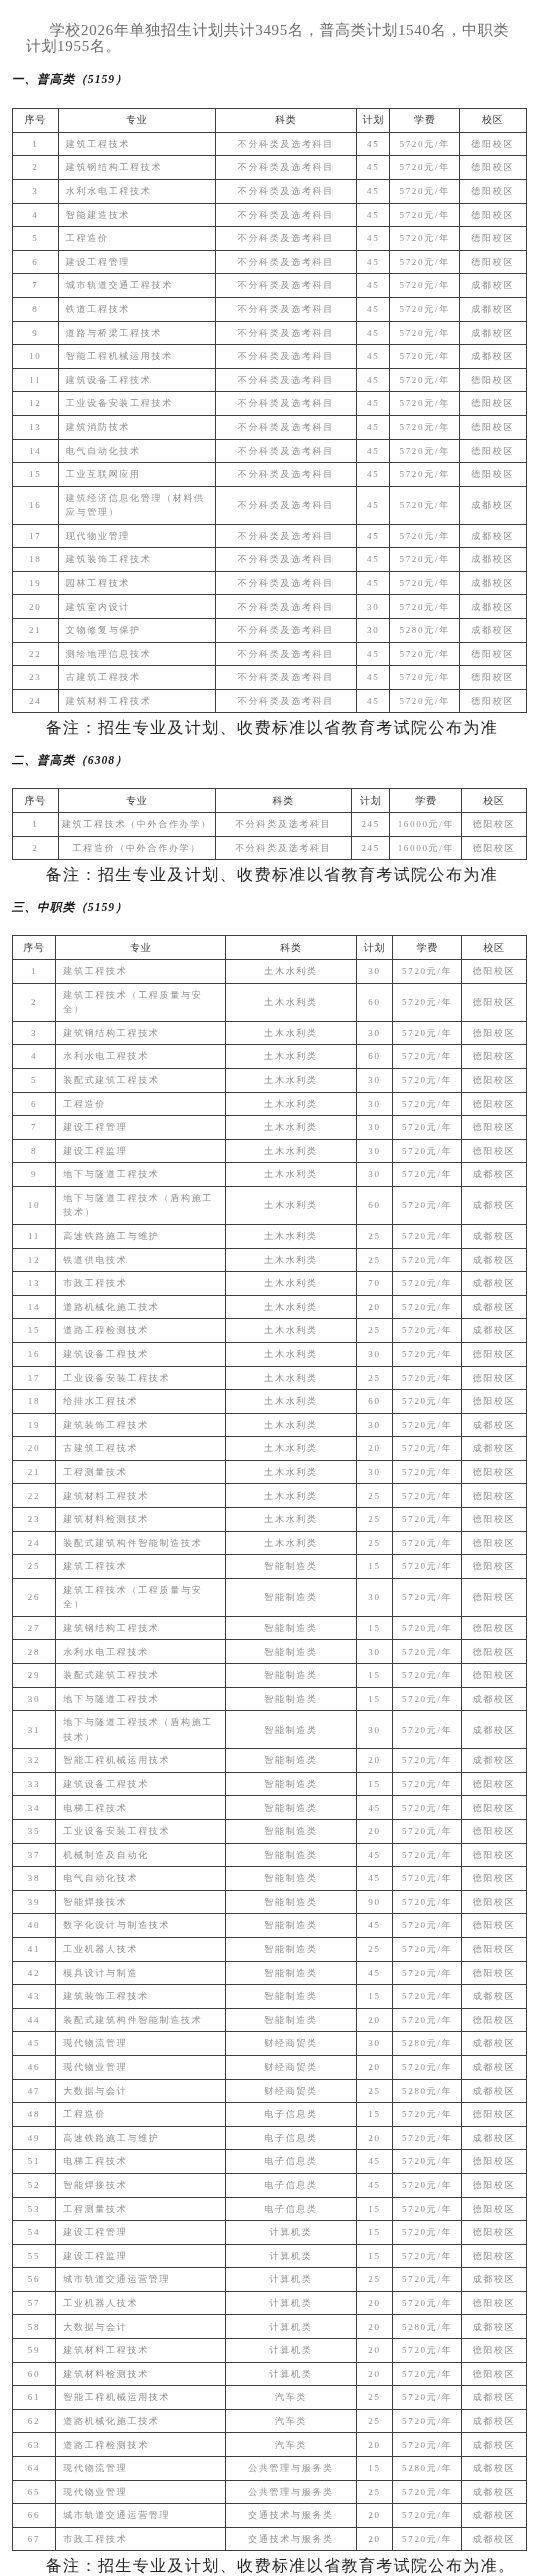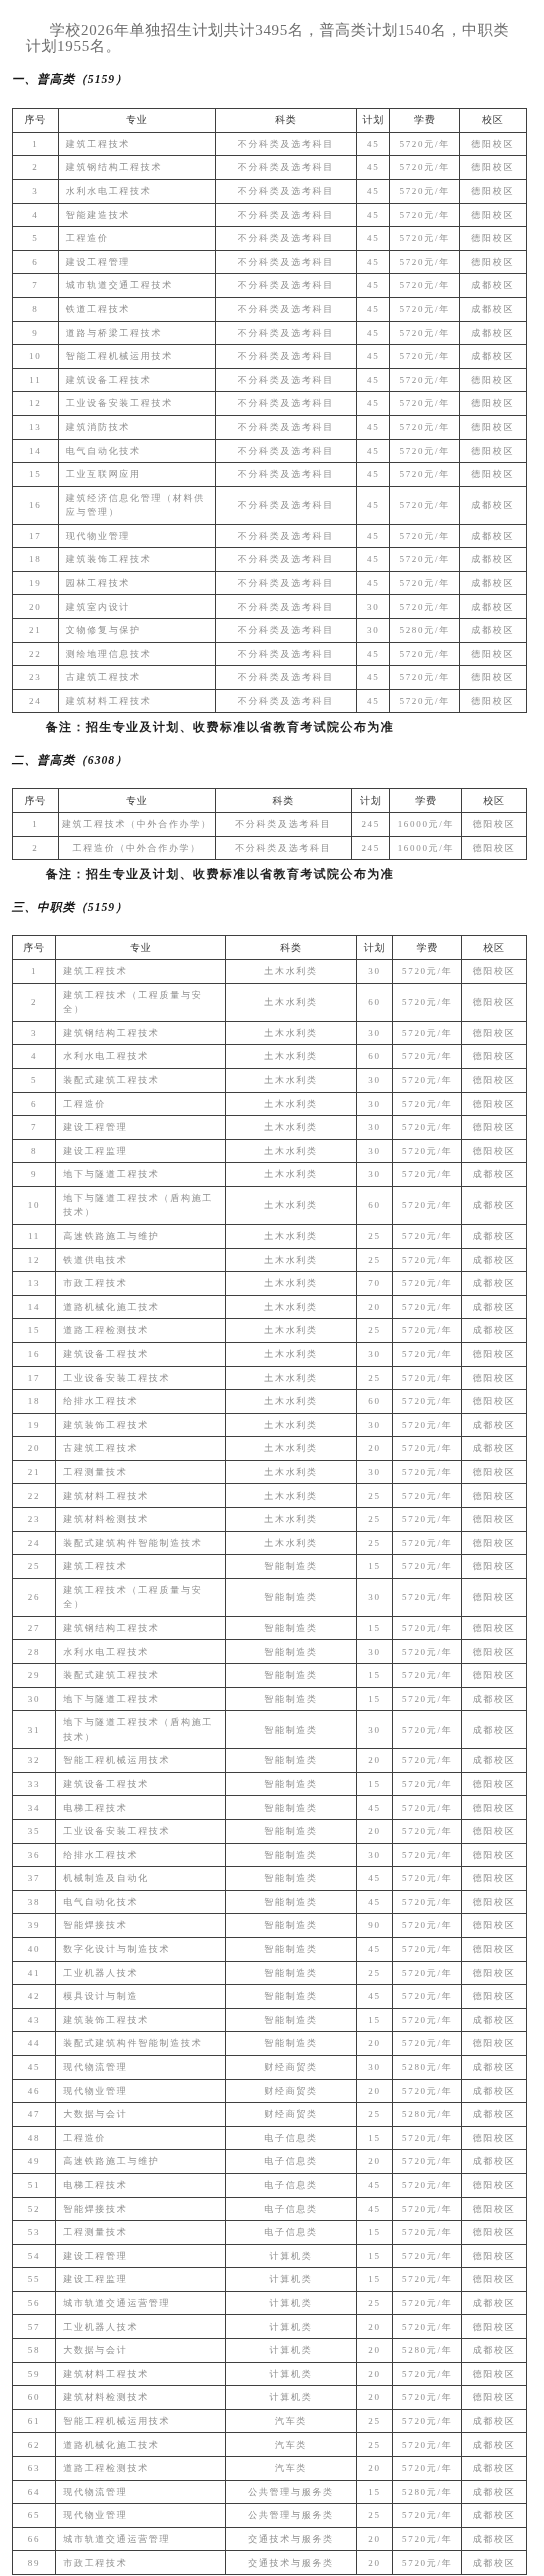--- a/index.html
+++ b/index.html
@@ -38,21 +38,21 @@
   }
   table.t2 td:nth-child(2) { text-align:center; }
   
   .t1 col.c1{width:9%}   .t1 col.c2{width:30.5%} .t1 col.c3{width:27.5%}
   .t1 col.c4{width:6.5%} .t1 col.c5{width:13.5%} .t1 col.c6{width:13%}
   .t2 col.c1{width:9%}   .t2 col.c2{width:30.5%} .t2 col.c3{width:26.5%}
   .t2 col.c4{width:7.5%} .t2 col.c5{width:14%}   .t2 col.c6{width:12.5%}
   .t3 col.c1{width:8.5%} .t3 col.c2{width:33%}   .t3 col.c3{width:25.5%}
   .t3 col.c4{width:7%}   .t3 col.c5{width:13.5%} .t3 col.c6{width:12.5%}
   .note {
-    font-size:12px; font-weight:bold; color:#1f1f1f;
+    font-size:16px; font-weight:normal; color:#1f1f1f;
     letter-spacing:1.4px; line-height:15px;
     margin:6.2px 0 0 34px;
   }
 </style>
 </head>
 <body>
 
 <div class="page">
 
   <p class="intro">学校2026年单独招生计划共计3495名，普高类计划1540名，中职类计划1955名。</p>
@@ -615,28 +615,20 @@
           </tr>
           <tr>
             <td>35</td>
             <td>工业设备安装工程技术</td>
             <td>智能制造类</td>
             <td>20</td>
             <td>5720元/年</td>
             <td>德阳校区</td>
           </tr>
           <tr>
-            <td>36</td>
-            <td>给排水工程技术</td>
-            <td>智能制造类</td>
-            <td>30</td>
-            <td>5720元/年</td>
-            <td>德阳校区</td>
-          </tr>
-          <tr>
             <td>37</td>
             <td>机械制造及自动化</td>
             <td>智能制造类</td>
             <td>45</td>
             <td>5720元/年</td>
             <td>德阳校区</td>
           </tr>
           <tr>
             <td>38</td>
             <td>电气自动化技术</td>
@@ -855,21 +847,21 @@
           </tr>
           <tr>
             <td>66</td>
             <td>城市轨道交通运营管理</td>
             <td>交通技术与服务类</td>
             <td>20</td>
             <td>5720元/年</td>
             <td>成都校区</td>
           </tr>
           <tr>
-            <td>89</td>
+            <td>67</td>
             <td>市政工程技术</td>
             <td>交通技术与服务类</td>
             <td>20</td>
             <td>5720元/年</td>
             <td>成都校区</td>
           </tr>
         </tbody>
     </table>
     <p class="note">备注：招生专业及计划、收费标准以省教育考试院公布为准。</p>
   </section>

